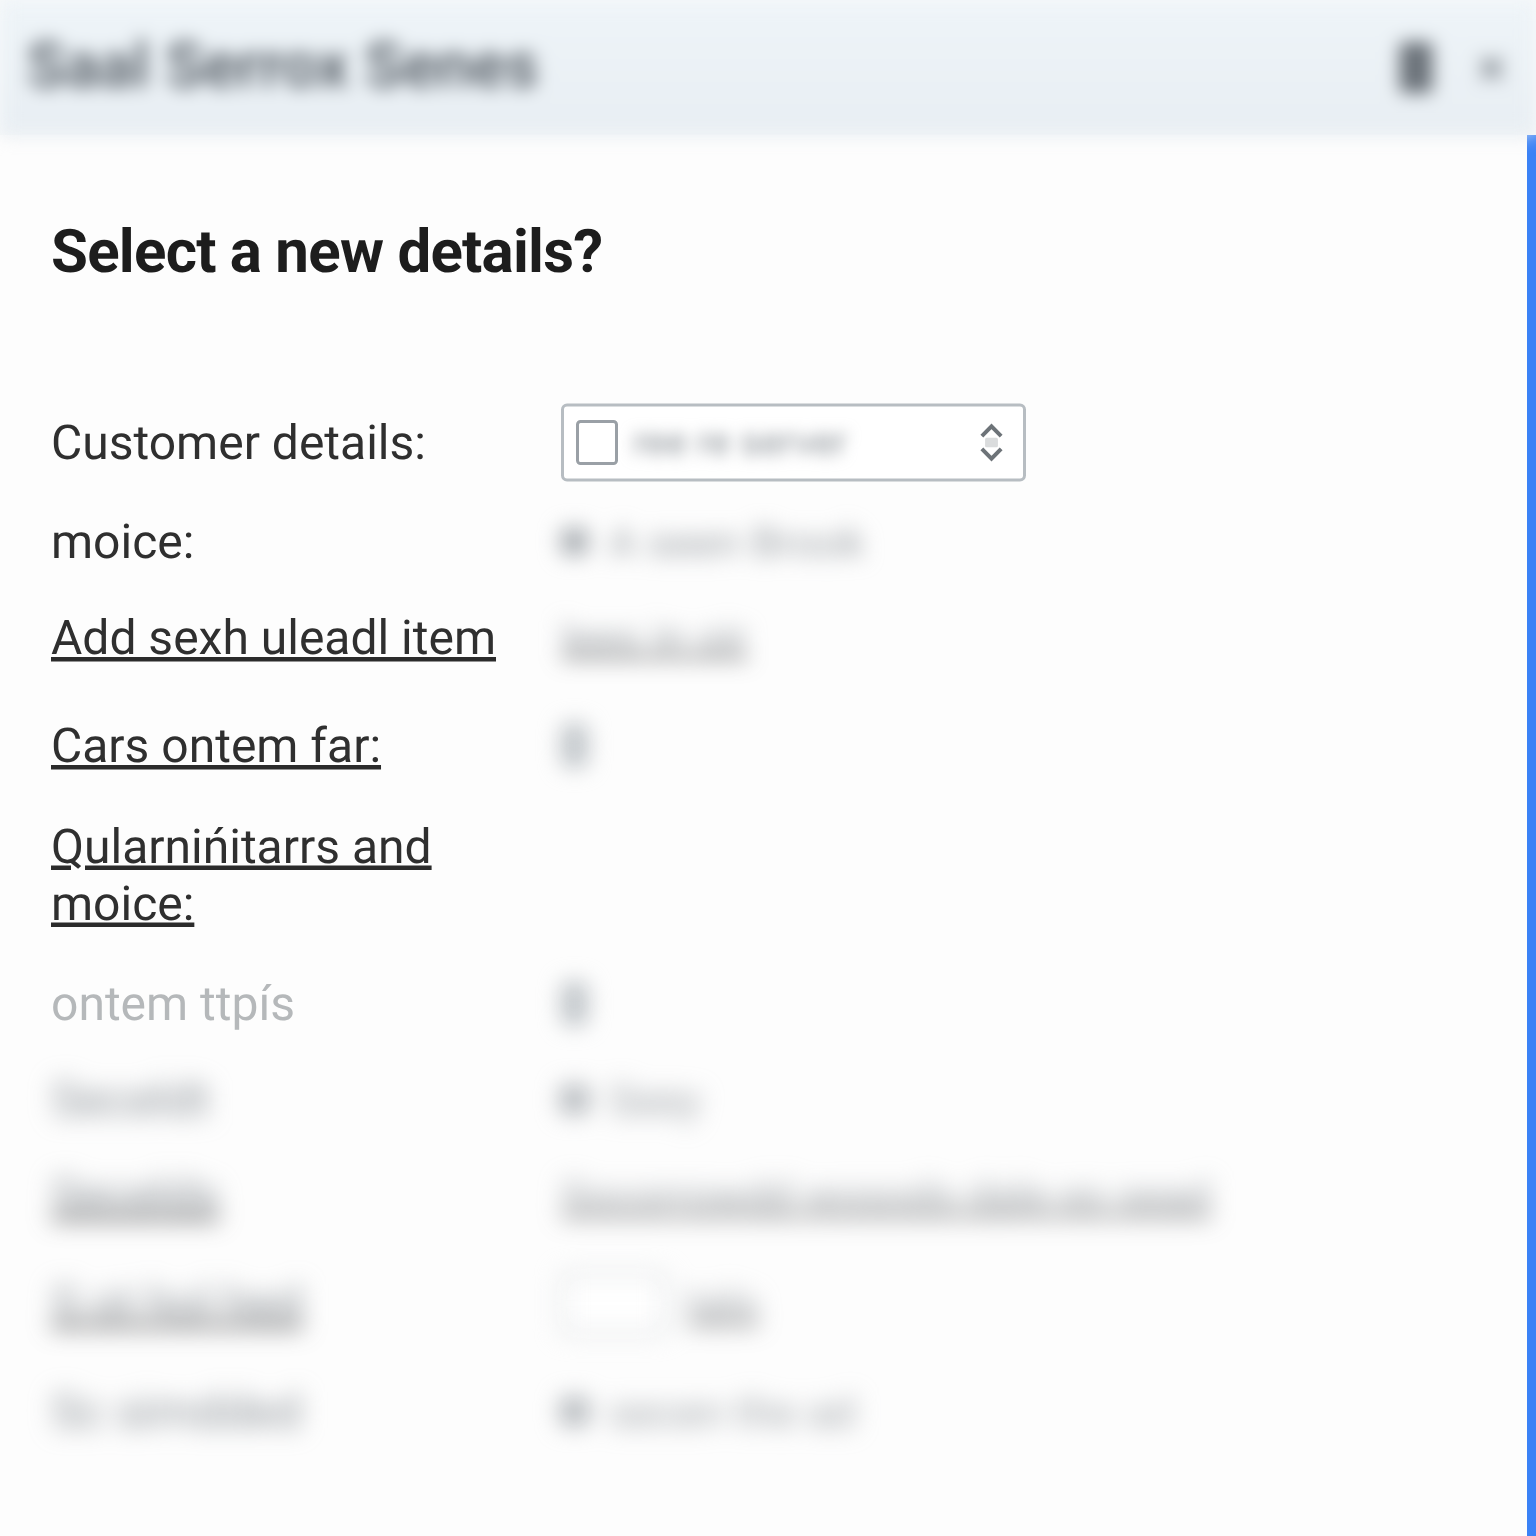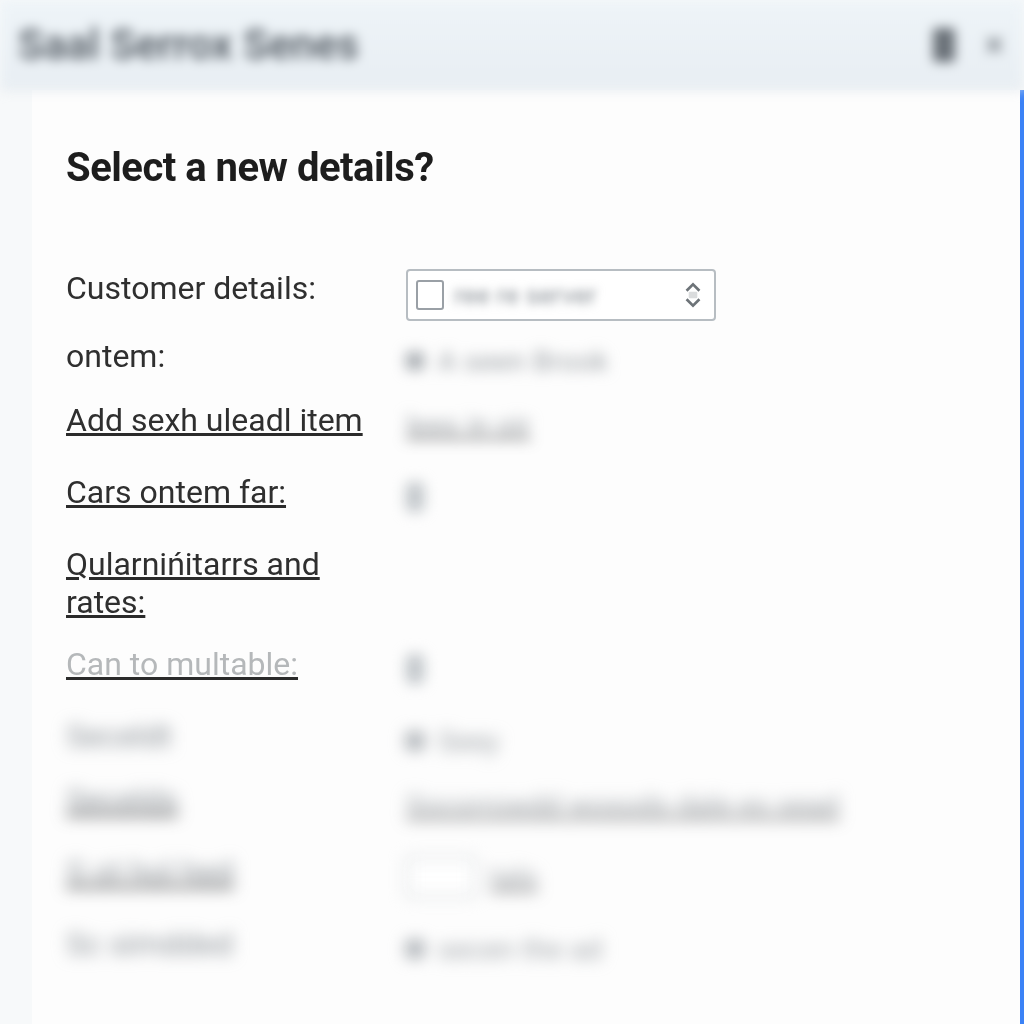--- a/index.html
+++ b/index.html
@@ -39,32 +39,32 @@
     }
     .topbar-x {
       font-size: 36px;
       color: #6a7178;
       font-weight: 400;
     }
     .content {
       padding: 54px 36px 0 34px;
       background: #fdfdfd;
       height: calc(100% - 90px);
-      border-right: 4px solid #3b82f6;
-      margin-left: 32px;
+      border-right: 6px solid #3b82f6;
     }
     .page-heading {
       font-size: 40px;
       font-weight: 700;
       color: #1d1d1d;
       letter-spacing: -0.5px;
       margin-bottom: 78px;
     }
     .form-row {
       display: flex;
+      align-items: center;
       margin-bottom: 16px;
       min-height: 48px;
     }
     .form-label {
       width: 340px;
       font-size: 32px;
       color: #2f2f2f;
       font-weight: 400;
     }
     .form-label.faded {
@@ -170,21 +170,21 @@
             <path d="M6 10 L12 4 L18 10"></path>
             <path d="M6 18 L12 24 L18 18"></path>
             <rect x="8" y="11" width="8" height="6" rx="1" fill="#6d7378" stroke="none" opacity="0.25"></rect>
           </svg>
         </span>
       </div>
     </div>
   </div>
 
   <div class="form-row">
-    <div class="form-label">ontem:</div>
+    <div class="form-label">moice:</div>
     <div class="form-value blurred">
       <span class="ghost-dot"></span>
       <span class="ghost-text">A seen Brook</span>
     </div>
   </div>
 
   <div class="form-row row-gap-lg">
     <div class="form-label">Add sexh uleadl item</div>
     <div class="form-value blurred">
       <span class="ghost-text">lees in oir</span>
@@ -192,31 +192,31 @@
   </div>
 
   <div class="form-row row-gap-lg">
     <div class="form-label">Cars ontem far:</div>
     <div class="form-value blurred">
       <span class="ghost-bar" style="width:18px;"></span>
     </div>
   </div>
 
   <div class="form-row row-gap-lg">
-    <div class="form-label">Qularnińitarrs and rates:</div>
+    <div class="form-label">Qularnińitarrs and moice:</div>
     <div class="form-value"></div>
   </div>
 
-
-  <div class="form-row row-gap-lg">
-    <div class="form-label faded">Can to multable:</div>
+  <div class="form-row">
+    <div class="form-label faded">ontem ttpís</div>
     <div class="form-value blurred">
       <span class="ghost-bar" style="width:18px;"></span>
     </div>
   </div>
+
 
   <div class="form-row blurred-row">
     <div class="form-label" style="color:#8e949a;">Seceldt</div>
     <div class="form-value">
       <span class="ghost-dot"></span>
       <span class="ghost-text">Seey</span>
     </div>
   </div>
 
   <div class="form-row blurred-row row-gap-lg">

